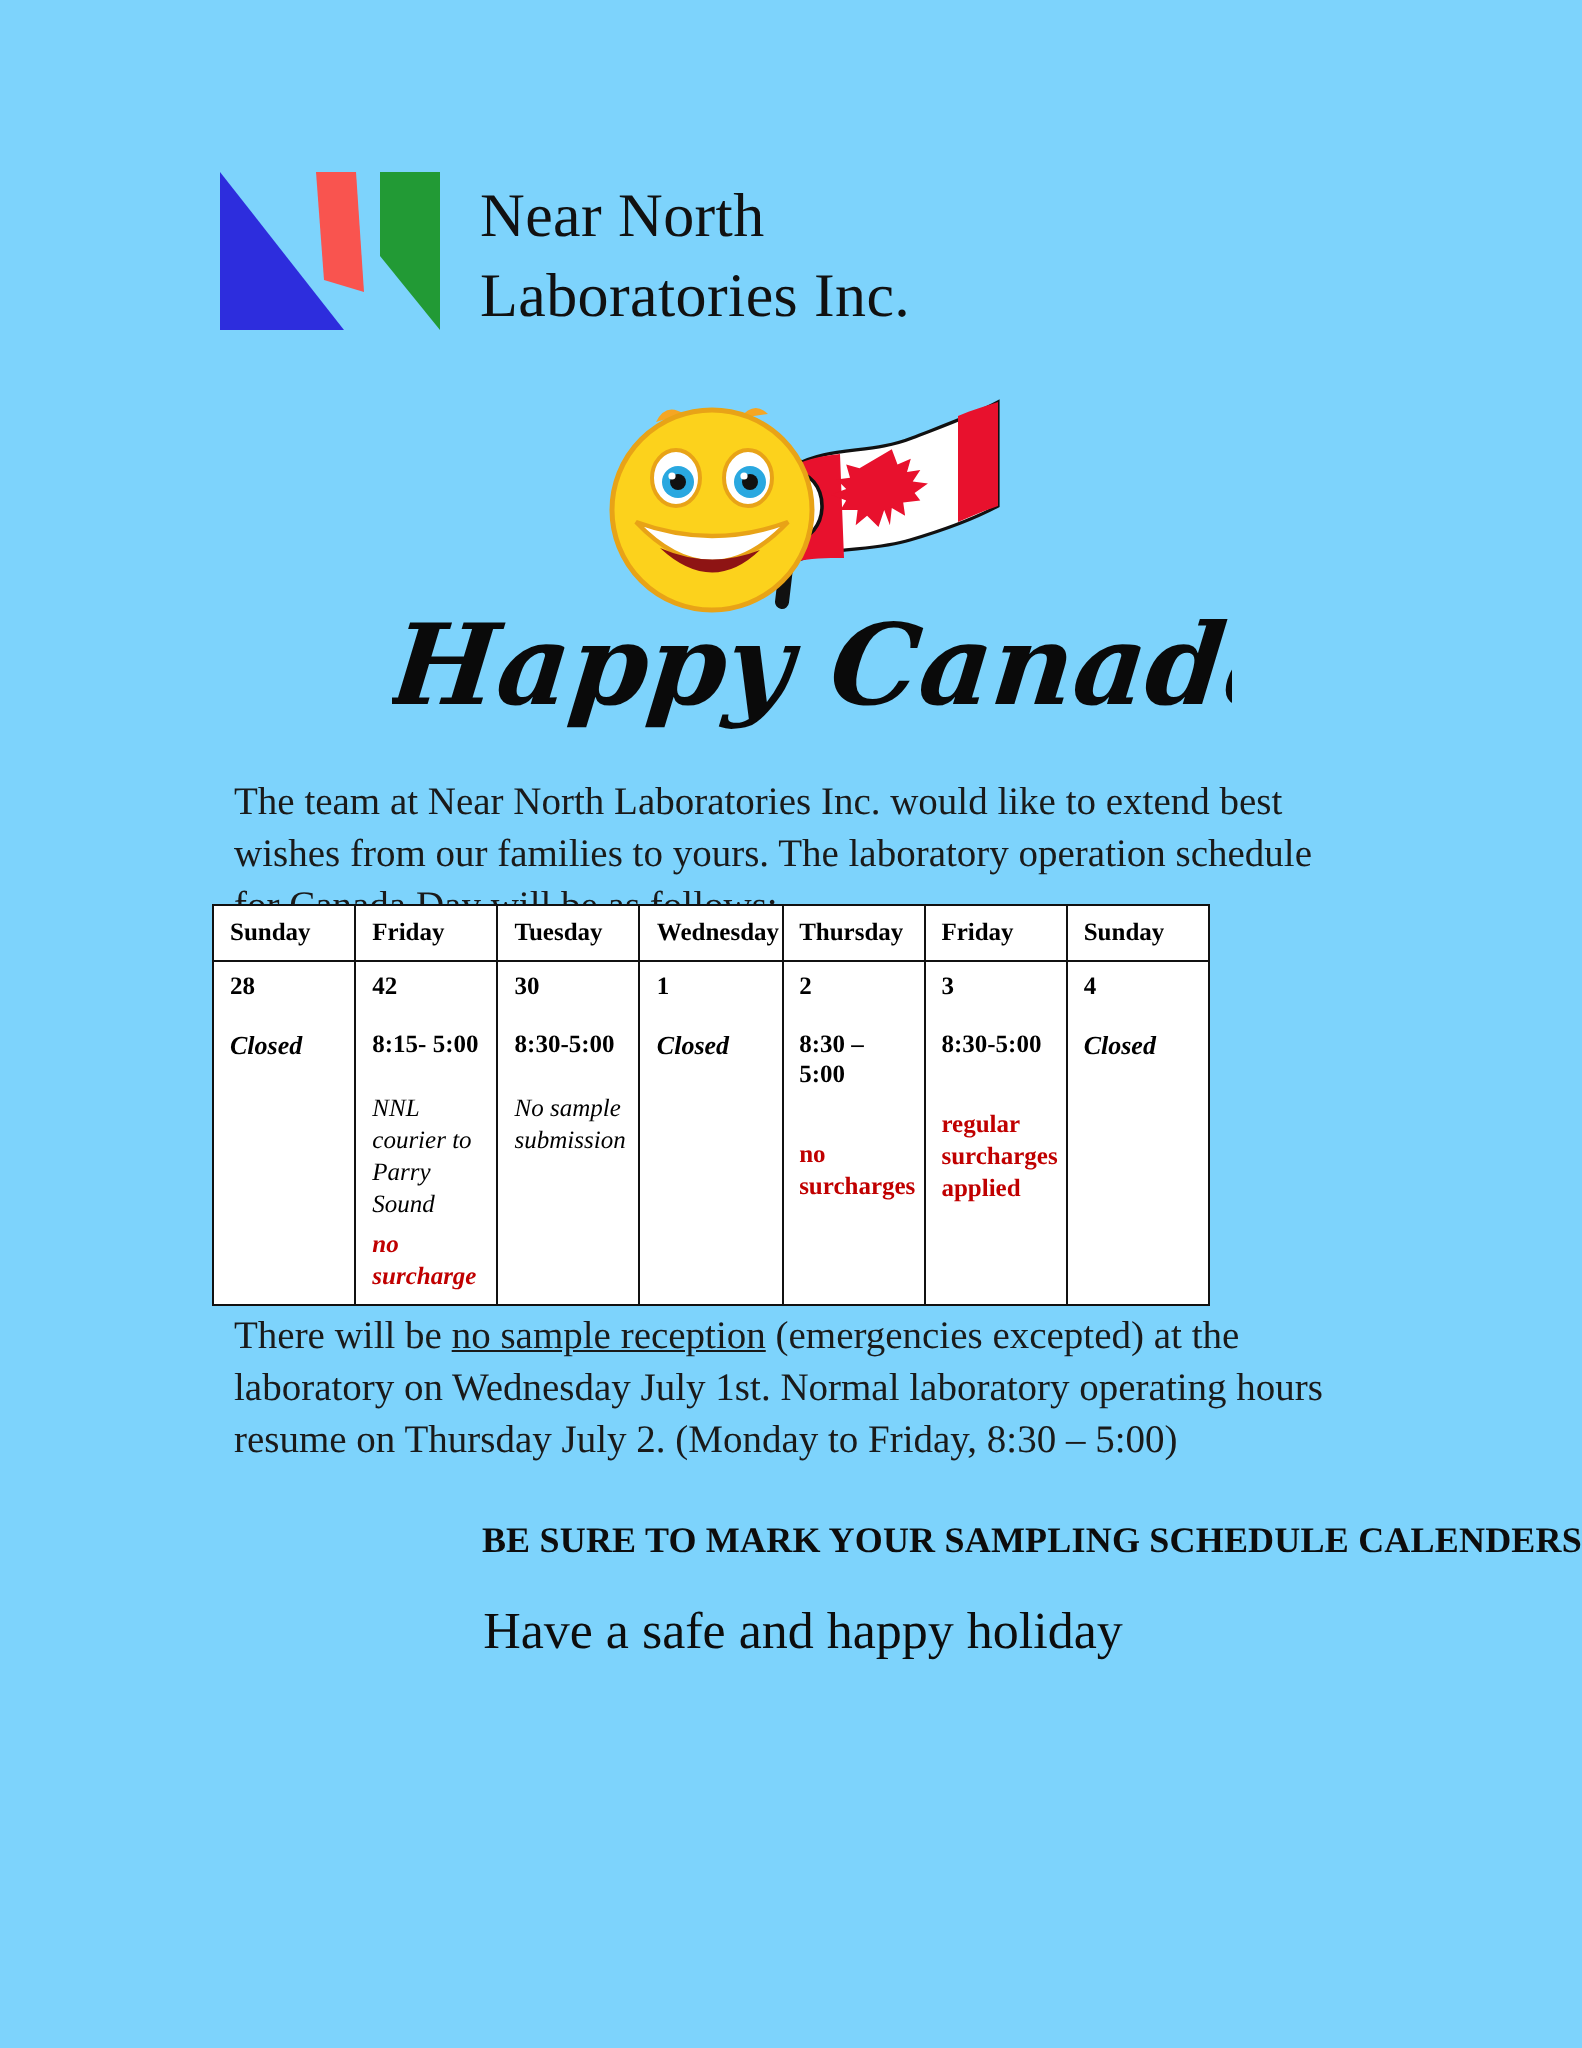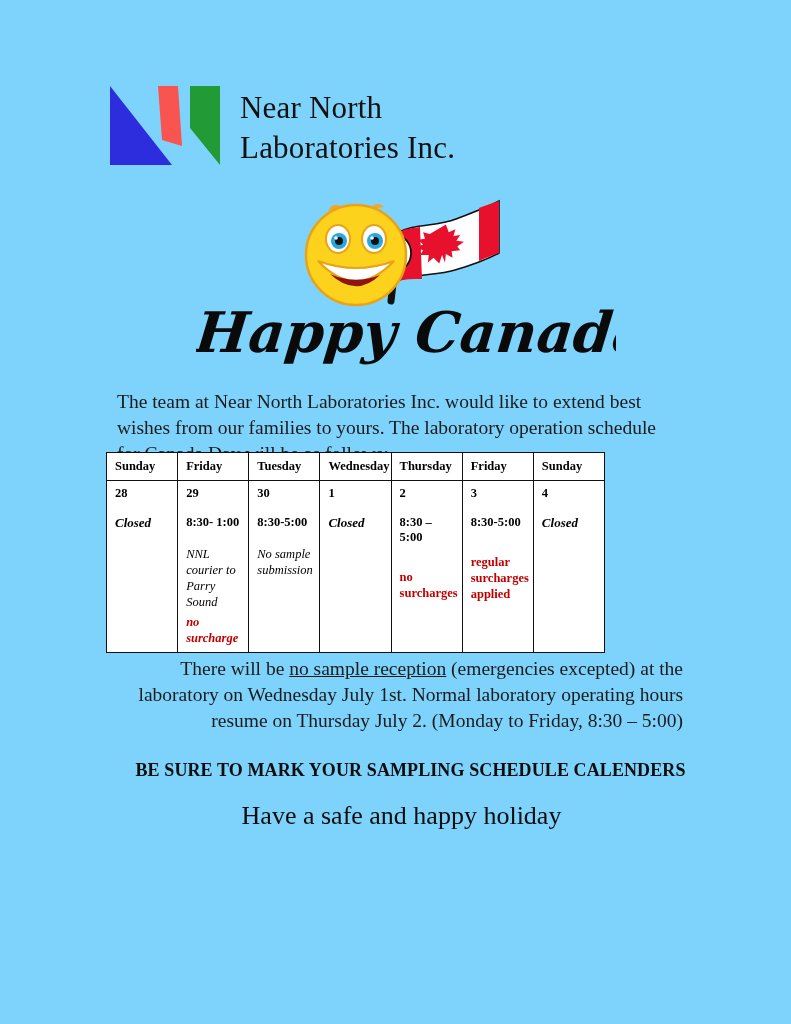--- a/index.html
+++ b/index.html
@@ -71,21 +71,21 @@
   .para {
     position: absolute;
     left: 117px;
     width: 566px;
     font-size: 19.5px;
     line-height: 1.33;
     color: #1a1a1a;
     text-align: left;
   }
   .para-intro { top: 389px; }
-  .para-notice { top: 656px; text-align: right; }
+  .para-notice { top: 656px; }
   .para .u { text-decoration: underline; }
 
   
   .schedule {
     position: absolute;
     left: 106px;
     top: 452px;
     width: 499px;
     border-collapse: collapse;
     table-layout: fixed;
@@ -152,21 +152,21 @@
     padding-right: 6px;
   }
   .spacer-sm { height: 8px; }
 
   
   .footer-bold {
     position: absolute;
     left: 0;
     right: 0;
     top: 760px;
-    text-align: center;
+    text-align: right;
     font-weight: bold;
     font-size: 18px;
     letter-spacing: 0.1px;
     color: #0d0d0d;
     margin-left: 30px;
   }
   .footer-large {
     position: absolute;
     left: 0;
     right: 0;
@@ -255,22 +255,22 @@
     </thead>
     <tbody>
       <tr>
 
         <td>
           <div class="cell-date">28</div>
           <div class="cell-status">Closed</div>
         </td>
 
         <td>
-          <div class="cell-date">29</div>
-          <div class="cell-hours">8:30- 1:00</div>
+          <div class="cell-date">42</div>
+          <div class="cell-hours">8:15- 5:00</div>
           <div class="cell-note">NNL courier to Parry Sound</div>
           <div class="cell-red" style="color: rgb(192, 0, 0);">no surcharge</div>
         </td>
 
         <td>
           <div class="cell-date">30</div>
           <div class="cell-hours">8:30-5:00</div>
           <div class="cell-note">No sample submission</div>
         </td>
 

